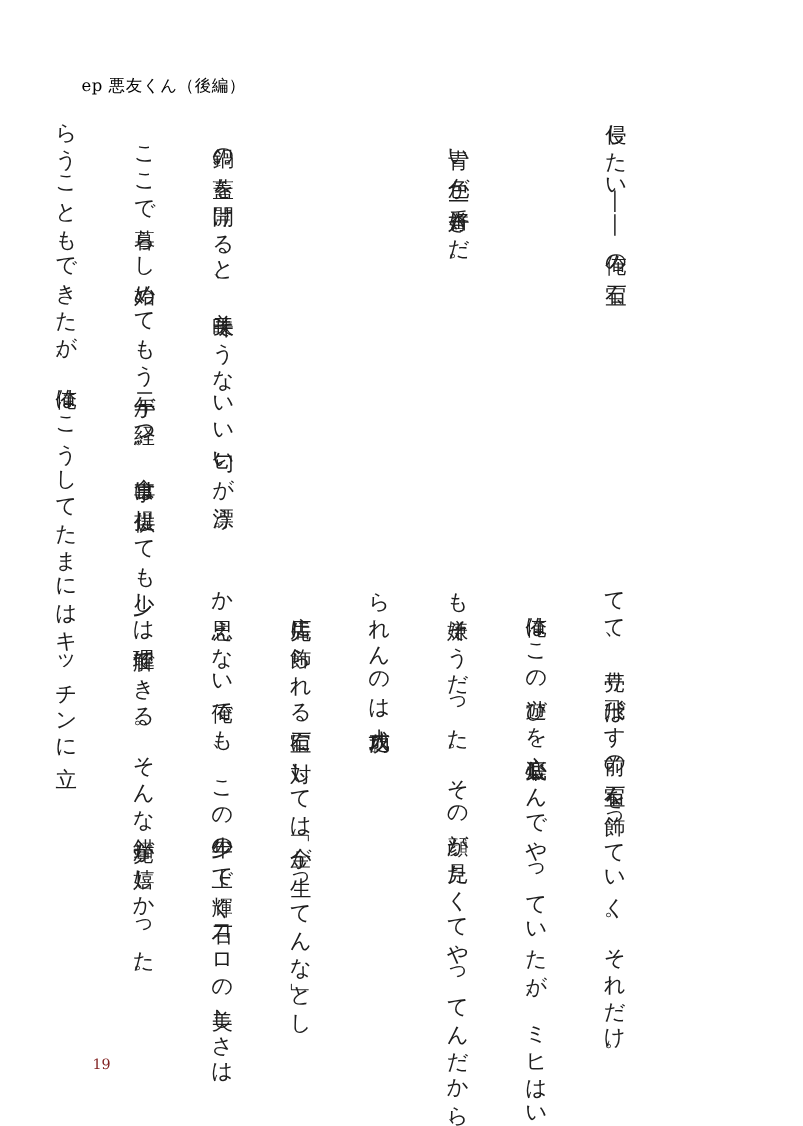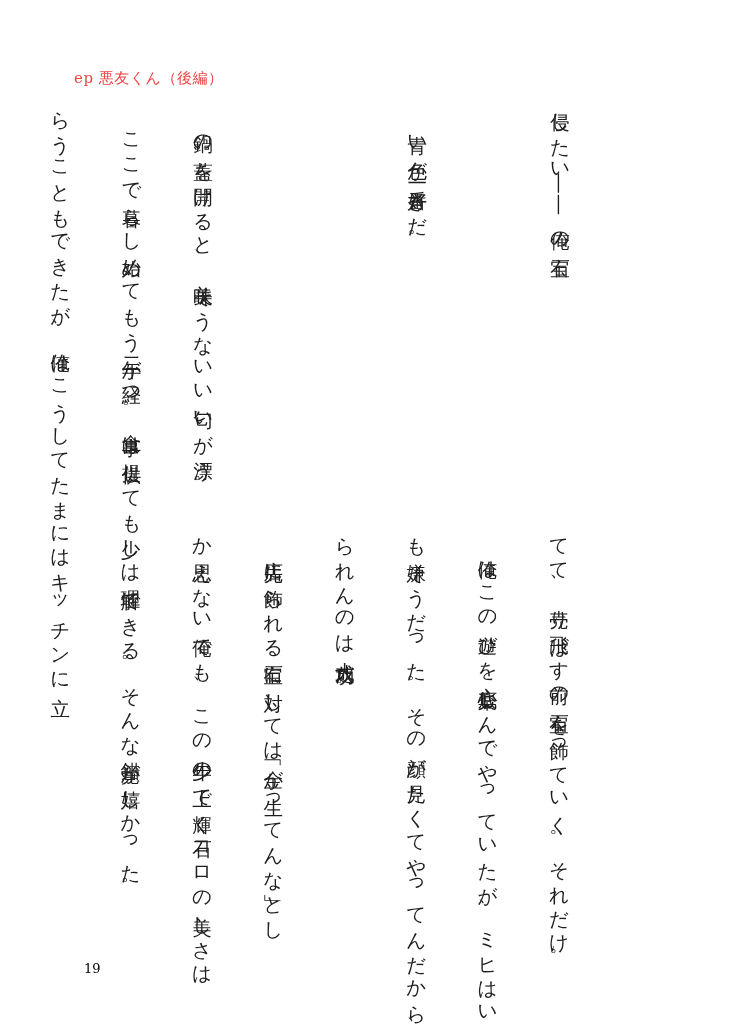--- a/index.html
+++ b/index.html
@@ -4,40 +4,40 @@
 <style>
   html, body { margin: 0; padding: 0; background: #ffffff; }
   body {
     width: 730px; height: 1024px; position: relative; overflow: hidden;
     color: #1a1a1a;
     font-family: "DejaVu Sans", sans-serif;
   }
   .page { position: absolute; left: 0; top: 0; width: 730px; height: 1024px; background: #fff; }
   .header {
     position: absolute; left: 74px; top: 69px;
-    font-family: "DejaVu Serif", serif; font-size: 15px; color: #ef4444;
+    font-family: "DejaVu Serif", serif; font-size: 15px; color: #000000;
     white-space: nowrap; letter-spacing: 0.5px;
   }
   .block {
     position: absolute;
     writing-mode: vertical-rl;
     -webkit-writing-mode: vertical-rl;
     font-size: 19.5px;
     line-height: 23.8px;
     letter-spacing: 2.1px;
     white-space: pre;
     color: #1e1e1e;
     text-orientation: mixed;
   }
   .block-top { right: 111px; top: 98px; height: 400px; }
   .block-bottom { right: 112px; top: 524px; height: 400px; }
   .line { display: block; }
   .page-number {
     position: absolute; left: 84px; top: 961px;
-    font-family: "DejaVu Serif", serif; font-size: 13px; color: #000000;
+    font-family: "DejaVu Serif", serif; font-size: 13px; color: #7f1d1d;
   }
 </style>
 </head>
 <body>
 
 <div class="page">
   <div class="header">ep 悪友くん（後編）</div>
 
   <div class="block block-top">
     <span class="line">侵したい――俺の宝石</span>

